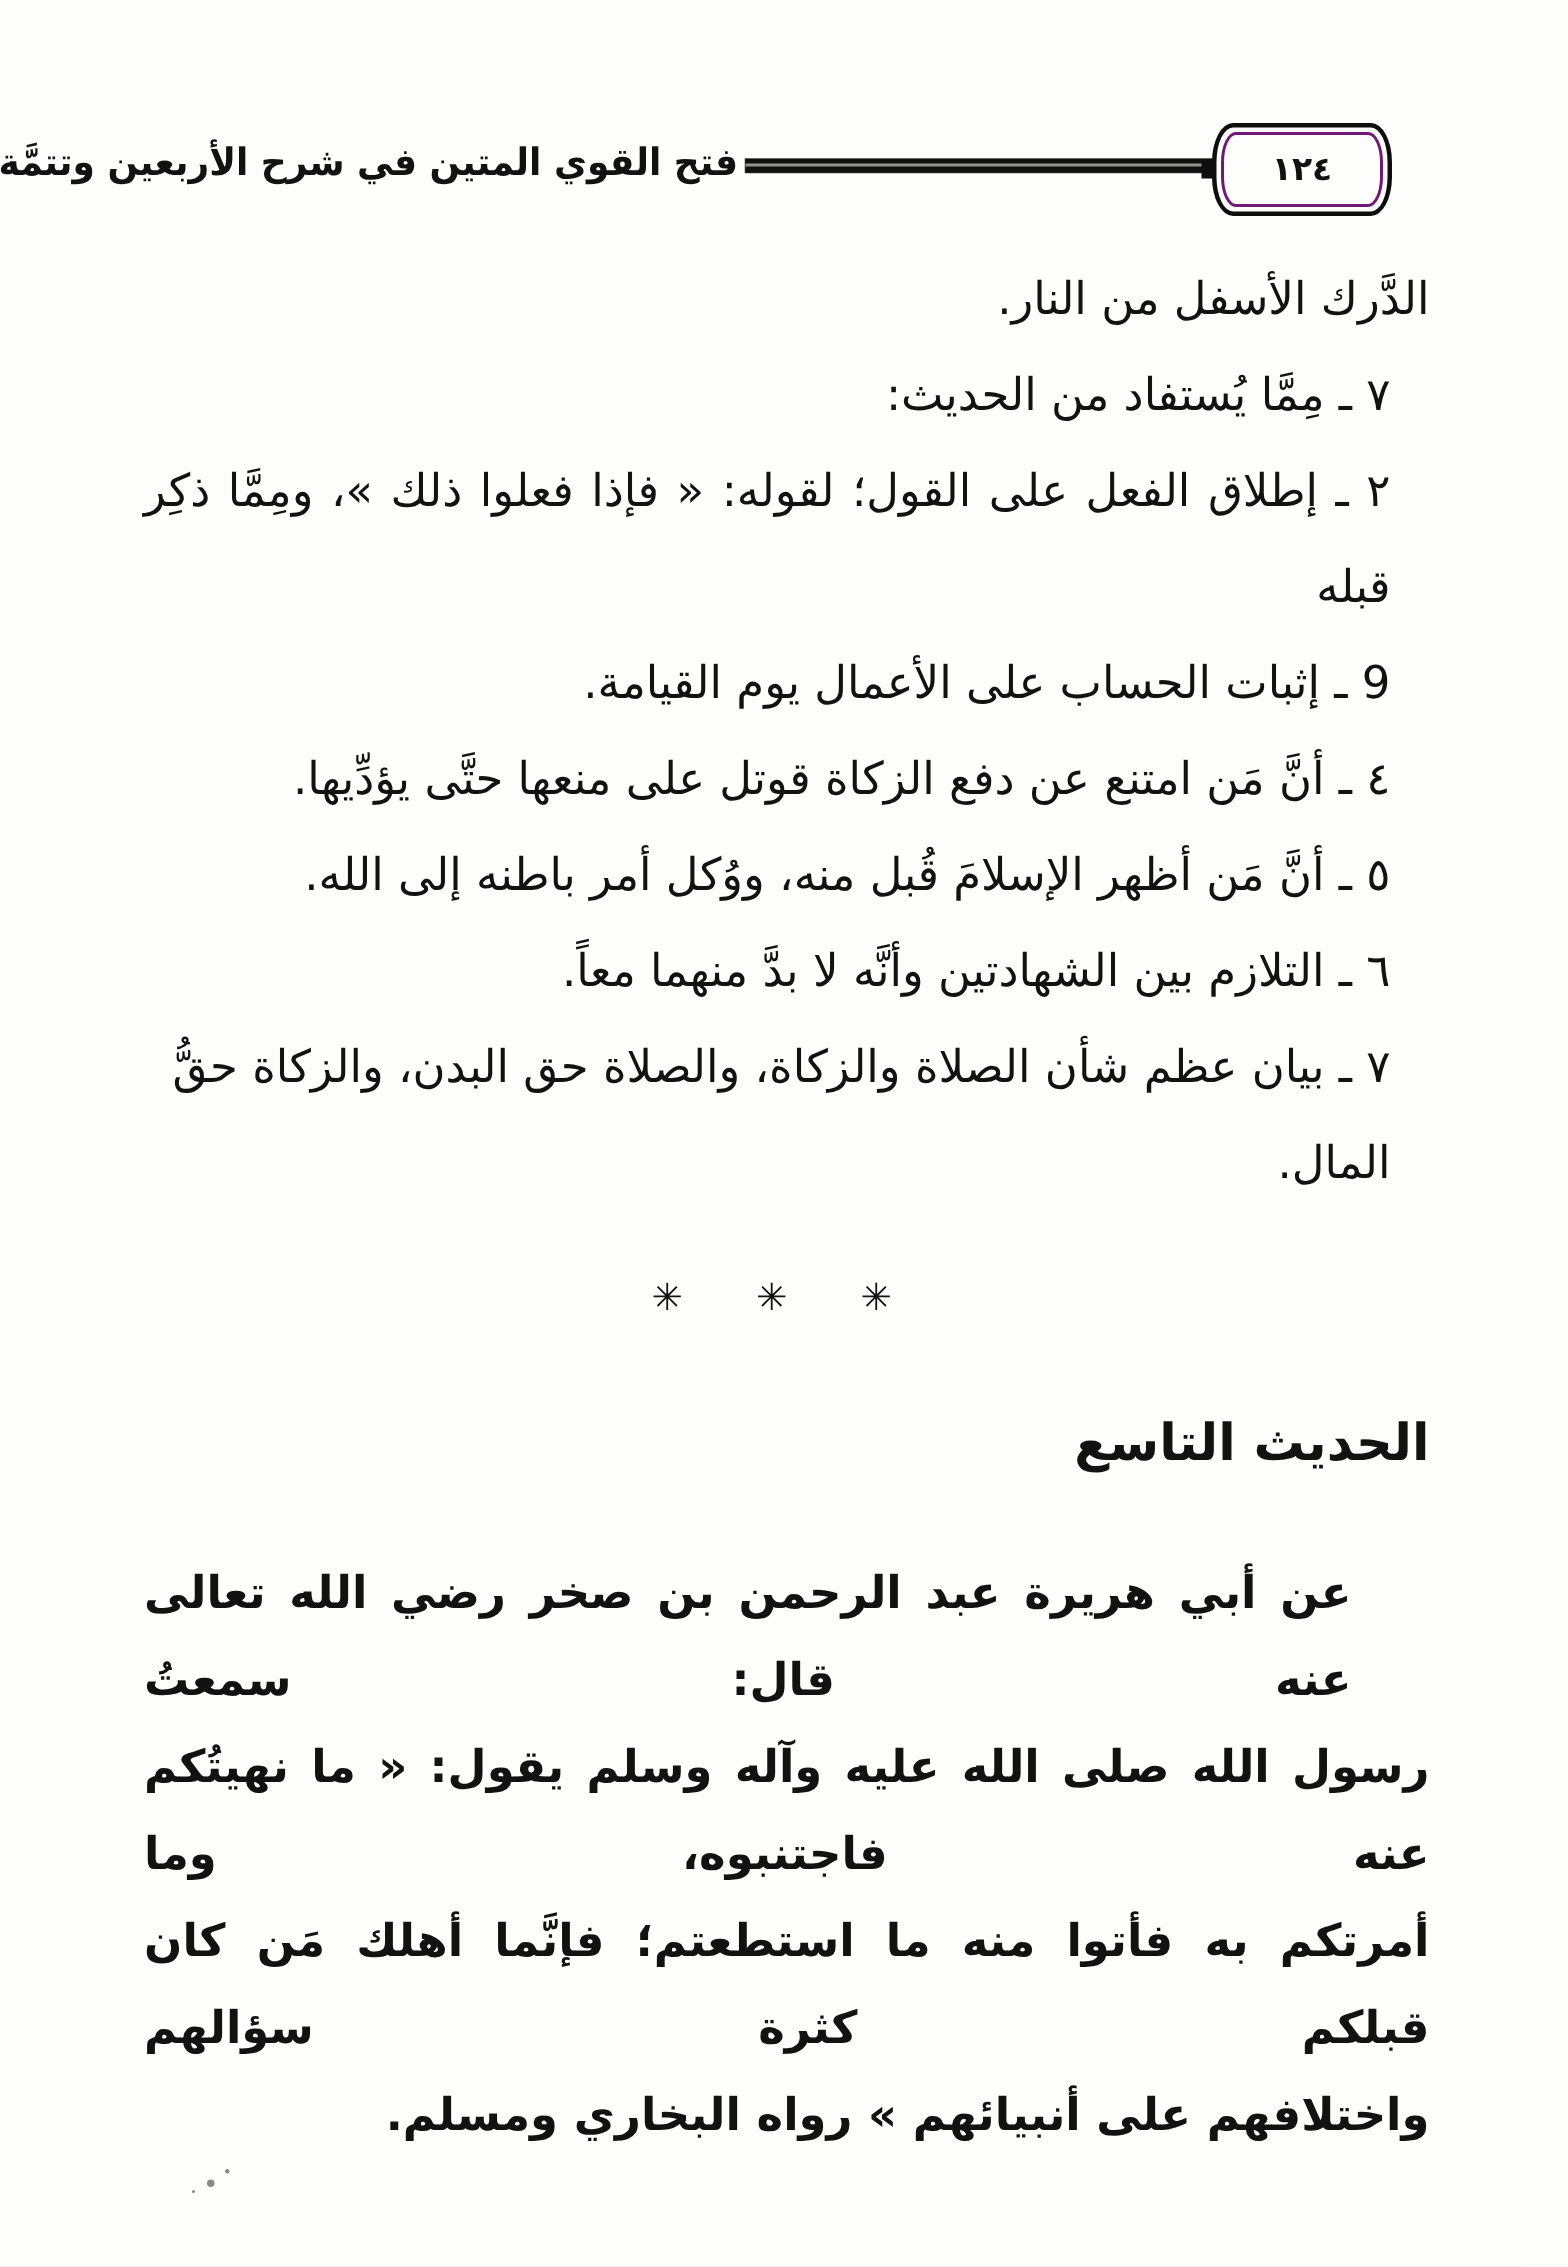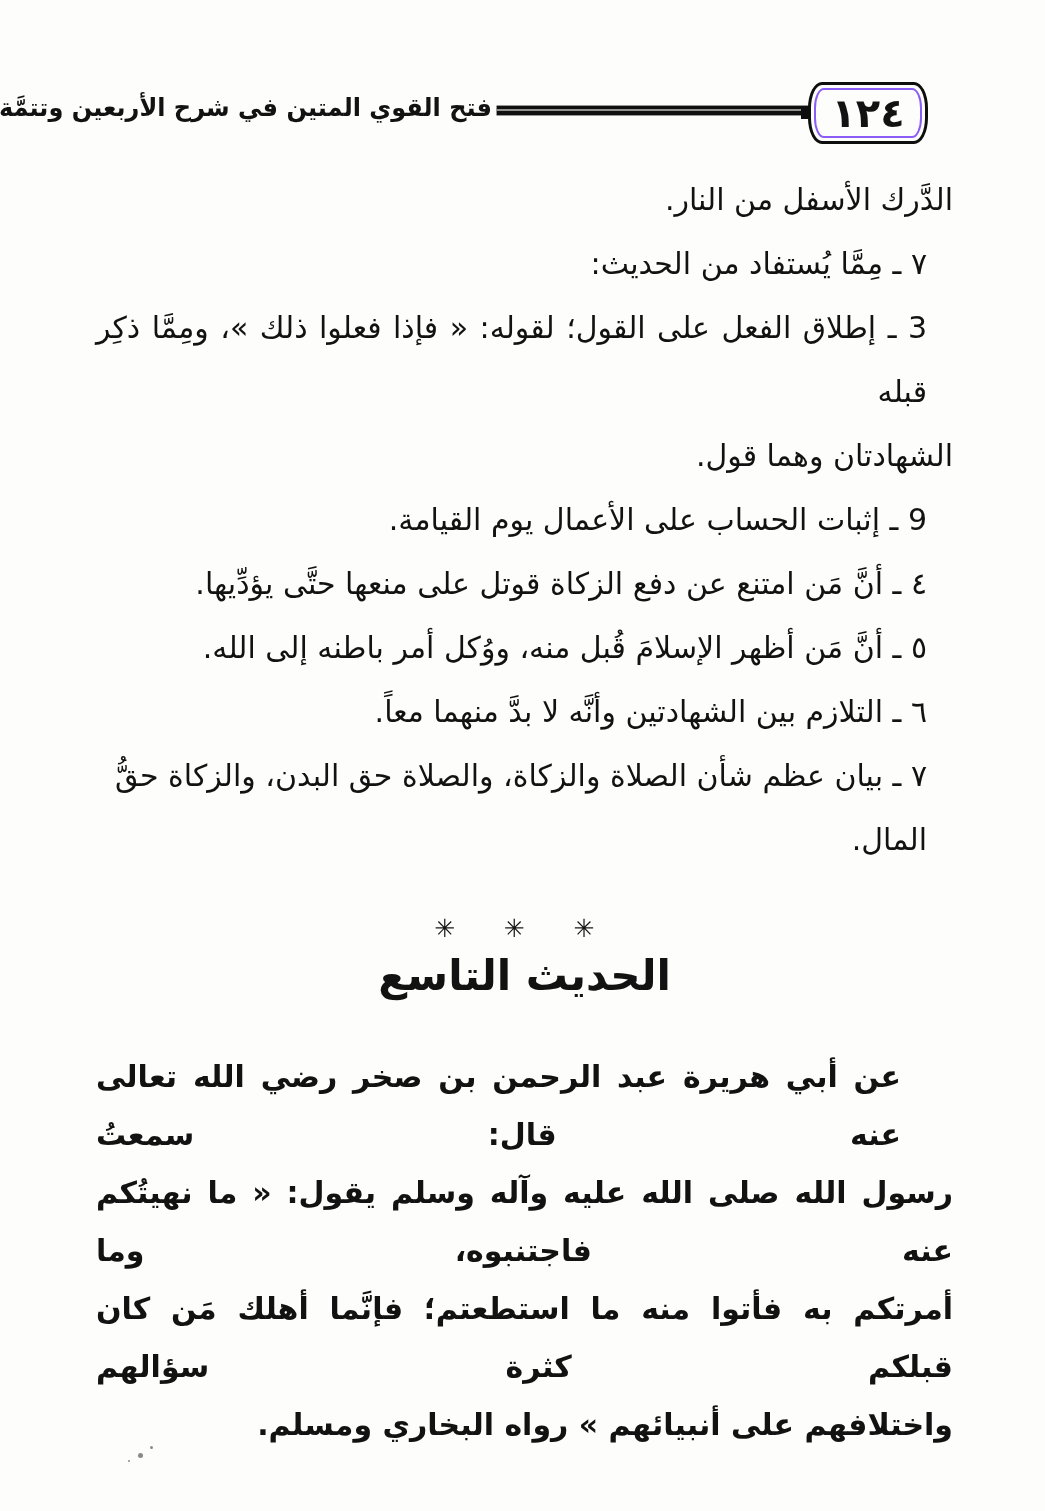--- a/index.html
+++ b/index.html
@@ -34,44 +34,43 @@
     border:3px solid #0e0e0e;
     border-radius:14px / 26px;
     background:#fdfdfb;
     box-sizing:border-box;
   }
   .cartouche:before{ 
     content:"";position:absolute;left:-10px;top:22px;width:9px;height:12px;background:#0e0e0e;
   }
   .cartouche .inner{
     position:absolute;inset:3px;
-    border:2px solid #8b5cf6;
+    border:2px solid #701a75;
     border-radius:10px / 20px;
     display:flex;align-items:center;justify-content:center;
-    font-size:40px;font-weight:bold;
+    font-size:22px;font-weight:bold;
   }
   
   .content{
     position:absolute;top:168px;right:92px;left:96px;
     direction:rtl;
   }
   .sec-a{font-size:30px;line-height:64px;}
   .line{}
   .indent{padding-right:26px;}
   .just{text-align:justify;text-align-last:justify;}
   .divider{
     margin-top:36px;height:42px;
     text-align:center;direction:ltr;
     font-size:25px;font-weight:bold;letter-spacing:20px;
     line-height:42px;
   }
   .section-heading{
-    height:52px;line-height:52px;
-    text-align:center;
-    font-size:42px;font-weight:bold;
+    margin-top:50px;height:52px;line-height:52px;
+    font-size:34px;font-weight:bold;
   }
   .sec-hadith{
     margin-top:46px;
     font-size:30px;font-weight:bold;line-height:58px;
   }
   .hadith-indent{padding-right:52px;}
   
   .speck{position:absolute;background:#8a8a86;border-radius:50%;}
   .speck.s1{left:138px;top:1453px;width:5px;height:5px;}
   .speck.s2{left:150px;top:1446px;width:3px;height:3px;}
@@ -86,22 +85,21 @@
   <div class="hdr-rule"></div>
   <div class="cartouche">
     <div class="inner">١٢٤</div>
   </div>
 
   <div class="content">
 
     <div class="sec-a">
       <div class="line">الدَّرك الأسفل من النار.</div>
       <div class="line indent">٧ ـ مِمَّا يُستفاد من الحديث:</div>
-      <div class="line indent just">3 ـ إطلاق الفعل على القول؛ لقوله: « فإذا فعلوا ذلك »، ومِمَّا ذكِر قبله</div>
-      <div class="line">الشهادتان وهما قول.</div>
+      <div class="line indent just">٢ ـ إطلاق الفعل على القول؛ لقوله: « فإذا فعلوا ذلك »، ومِمَّا ذكِر قبله</div>
       <div class="line indent">9 ـ إثبات الحساب على الأعمال يوم القيامة.</div>
       <div class="line indent">٤ ـ أنَّ مَن امتنع عن دفع الزكاة قوتل على منعها حتَّى يؤدِّيها.</div>
       <div class="line indent">٥ ـ أنَّ مَن أظهر الإسلامَ قُبل منه، ووُكل أمر باطنه إلى الله.</div>
       <div class="line indent">٦ ـ التلازم بين الشهادتين وأنَّه لا بدَّ منهما معاً.</div>
       <div class="line indent">٧ ـ بيان عظم شأن الصلاة والزكاة، والصلاة حق البدن، والزكاة حقُّ المال.</div>
     </div>
 
     <div class="divider">✳ ✳ ✳</div>
 
     <div class="section-heading">الحديث التاسع</div>

